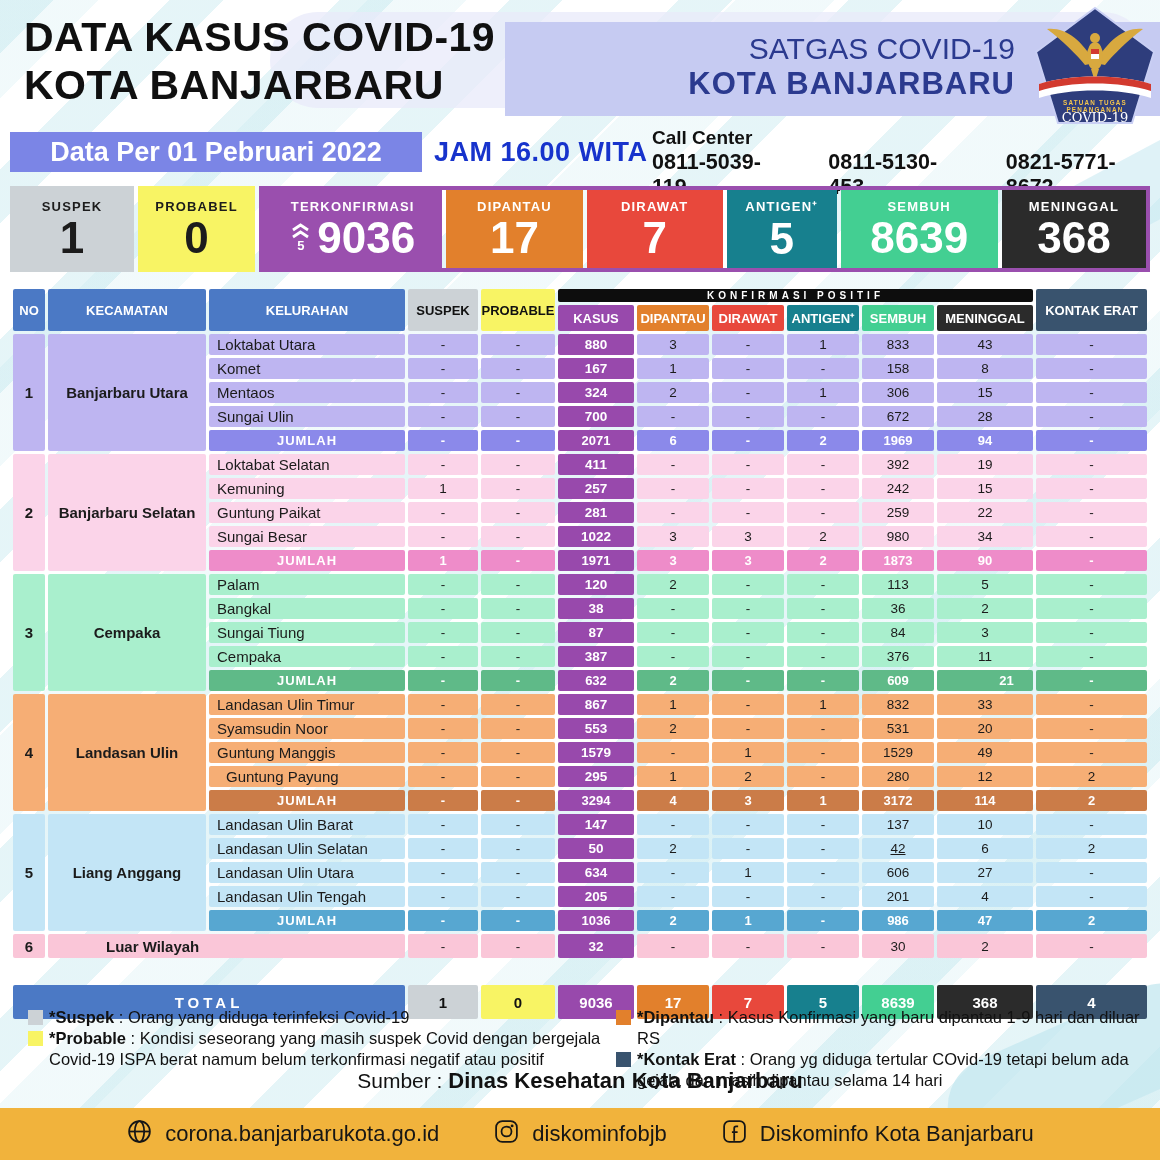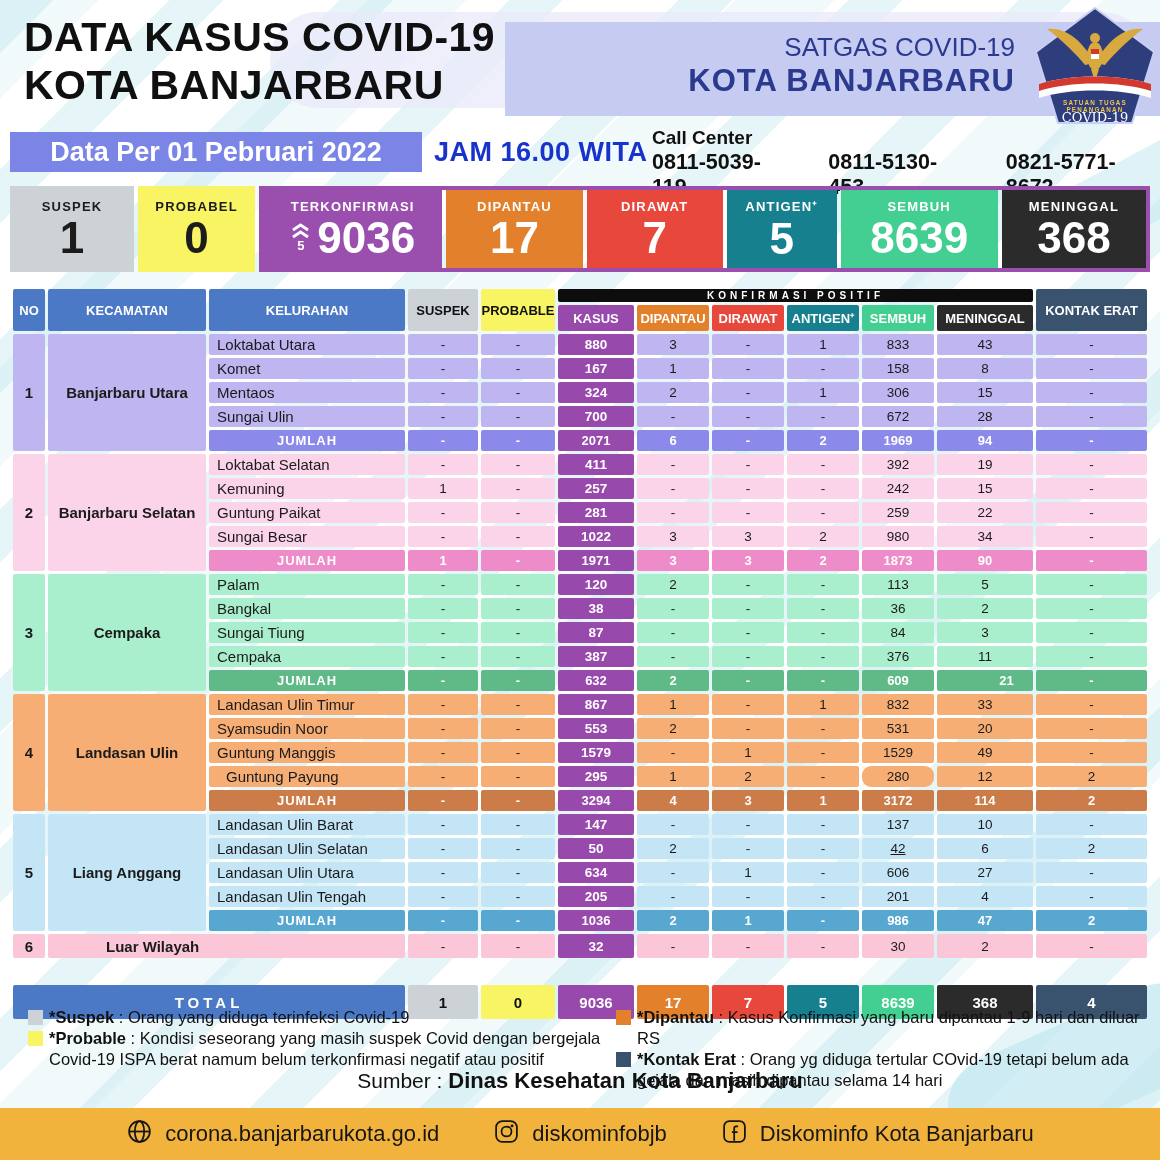--- a/index.html
+++ b/index.html
@@ -12,21 +12,21 @@
       repeating-linear-gradient(135deg, rgba(170,222,231,0.16) 0 70px, rgba(255,255,255,0) 70px 260px);
   }
   .blob{position:absolute; border-radius:60px;}
   .blob1{left:270px; top:12px; width:880px; height:96px; background:rgba(232,233,250,0.75); border-radius:48px;}
   .blob2{left:1035px; top:150px; width:230px; height:70px; background:rgba(196,232,240,0.55); transform:rotate(-28deg);}
   .blob3{left:940px; top:1020px; width:280px; height:100px; background:rgba(199,233,240,0.8); transform:rotate(-24deg);}
 
   .title{position:absolute; left:24px; top:14px; font-size:41px; font-weight:bold; line-height:1.16; color:#101010; letter-spacing:0.5px;}
   .satgas-band{position:absolute; left:505px; top:22px; width:655px; height:94px;}
   .satgas-text{position:absolute; right:145px; top:10px; text-align:right;}
-  .satgas-l1{font-size:26px;}
+  .satgas-l1{font-size:30px;}
   .satgas-l2{font-size:31px; font-weight:bold; letter-spacing:1px;}
   .logo{position:absolute; left:1032px; top:5px;}
 
   .date-box{position:absolute; left:10px; top:132px; width:412px; height:40px; display:flex; align-items:center; justify-content:center; color:#fff; font-size:27px; font-weight:bold;}
   .time{position:absolute; left:434px; top:137px; font-size:27px; font-weight:bold; letter-spacing:0.5px;}
   .callcenter{position:absolute; left:652px; top:127px; color:#111;}
   .cc-label{font-size:19px; font-weight:bold;}
   .cc-numbers{display:flex; gap:36px; font-size:21.5px; font-weight:bold; margin-top:1px;}
 
   .cards{position:absolute; left:10px; top:186px; width:1140px; height:86px; display:flex; gap:4px;}
@@ -439,21 +439,21 @@
           <td class="val-cell" style="background: rgb(246, 174, 117);">-</td>
         </tr>
         <tr>
           <td class="kel-cell" style="background: rgb(246, 174, 117); padding-left: 17px;">Guntung Payung</td>
           <td class="val-cell" style="background: rgb(246, 174, 117);">-</td>
           <td class="val-cell" style="background: rgb(246, 174, 117);">-</td>
           <td class="val-cell kasus-cell" style="background: rgb(152, 73, 172); color: rgb(255, 255, 255);">295</td>
           <td class="val-cell" style="background: rgb(246, 174, 117);">1</td>
           <td class="val-cell" style="background: rgb(246, 174, 117);">2</td>
           <td class="val-cell" style="background: rgb(246, 174, 117);">-</td>
-          <td class="val-cell" style="background: rgb(246, 174, 117); border-radius: 9px;">280</td>
+          <td class="val-cell" style="background: rgb(246, 174, 117);">280</td>
           <td class="val-cell" style="background: rgb(246, 174, 117);">12</td>
           <td class="val-cell" style="background: rgb(246, 174, 117);">2</td>
         </tr>
         <tr>
           <td class="jumlah-label" style="background: rgb(203, 124, 72); color: rgb(255, 255, 255);">JUMLAH</td>
           <td class="jumlah-val" style="background: rgb(203, 124, 72); color: rgb(255, 255, 255);">-</td>
           <td class="jumlah-val" style="background: rgb(203, 124, 72); color: rgb(255, 255, 255);">-</td>
           <td class="jumlah-val kasus-cell" style="background: rgb(152, 73, 172); color: rgb(255, 255, 255);">3294</td>
           <td class="jumlah-val" style="background: rgb(203, 124, 72); color: rgb(255, 255, 255);">4</td>
           <td class="jumlah-val" style="background: rgb(203, 124, 72); color: rgb(255, 255, 255);">3</td>

